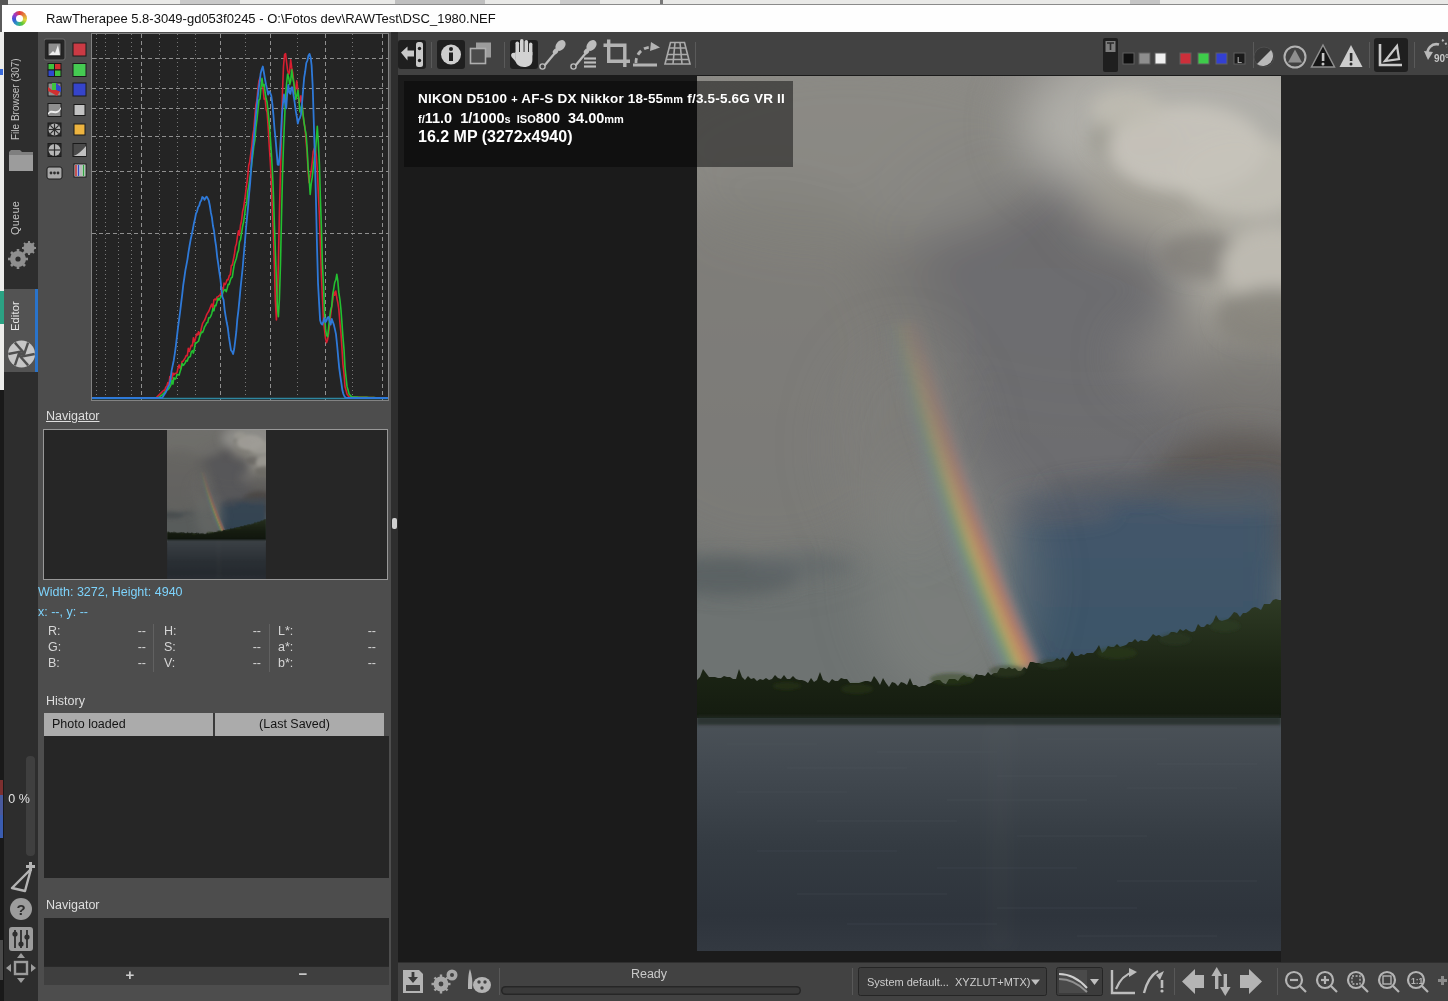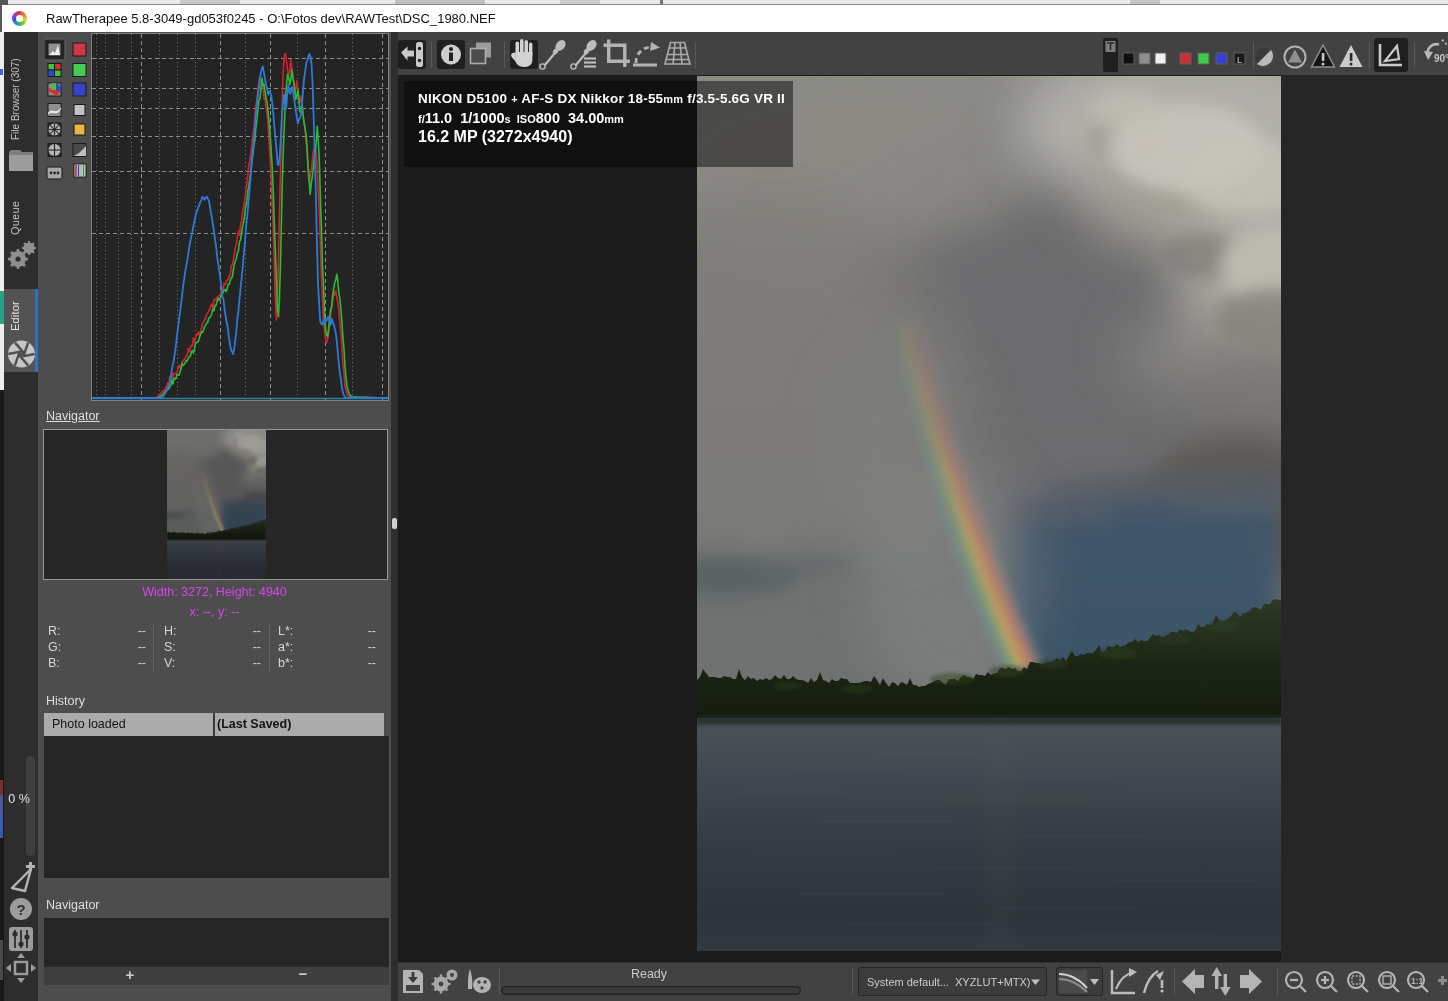--- a/index.html
+++ b/index.html
@@ -18,25 +18,25 @@
 
 #sidebar { left:4px; top:32px; width:34px; height:969px; background:#2d2d2d; }
 .vtext { writing-mode:vertical-rl; transform:rotate(180deg); color:#c4c4c4; font-size:11px; letter-spacing:0.2px; white-space:nowrap;}
 #tab-editor { left:4px; top:289px; width:34px; height:83px; background:#535353; border-right:3px solid #2a73c9;}
 
 #panel { left:38px; top:32px; width:353px; height:969px; background:#4d4d4d; }
 #hplot { left:91px; top:33px; width:298px; height:368px; background:#242424; border:1px solid #828282;}
 .plabel { color:#dedede; font-size:12.5px; }
 #navbox { left:43px; top:429px; width:345px; height:151px; background:#262626; border:1px solid #989898; }
 #navthumb { left:167px; top:430px; width:99px; height:149px; filter:brightness(0.8) saturate(0.9); }
-.cen { width:353px; text-align:center; color:#d946ef; font-size:12.5px; left:38px;}
+.cen { width:353px; text-align:left; color:#7dd3fc; font-size:12.5px; left:38px;}
 .val { color:#d6d6d6; font-size:12.5px; }
 #histhdr { left:44px; top:713px; width:340px; height:23px; background:#ababab; }
 #histhdr .cell1 { position:absolute; left:0; top:0; width:171px; height:23px; border-right:2px solid #3a3a3a; color:#141414; font-size:12.5px; line-height:22px; padding-left:8px;}
-#histhdr .cell2 { position:absolute; left:173px; top:0; width:172px; height:23px; color:#141414; font-size:12.5px; line-height:22px; text-align:left; padding-right:17px;font-weight:bold;}
+#histhdr .cell2 { position:absolute; left:173px; top:0; width:172px; height:23px; color:#141414; font-size:12.5px; line-height:22px; text-align:center; padding-right:17px;}
 #histlist { left:44px; top:736px; width:345px; height:142px; background:#262626; }
 #snapbox { left:44px; top:918px; width:345px; height:48px; background:#262626; }
 #snapbtns { left:44px; top:966px; width:345px; height:19px; background:#3f3f3f; border-top:1px solid #2a2a2a;}
 
 #divider { left:391px; top:32px; width:7px; height:969px; background:#2e2e2e; }
 #divhandle { left:392px; top:518px; width:5px; height:11px; background:#cfcfcf; border-radius:2px;}
 
 #toolbar { left:398px; top:32px; width:1050px; height:43px; background:#424242; }
 #preview { left:398px; top:75px; width:1050px; height:887px; background:#1b1b1b; }
 #prevright { left:1281px; top:75px; width:167px; height:887px; background:#262626; }

